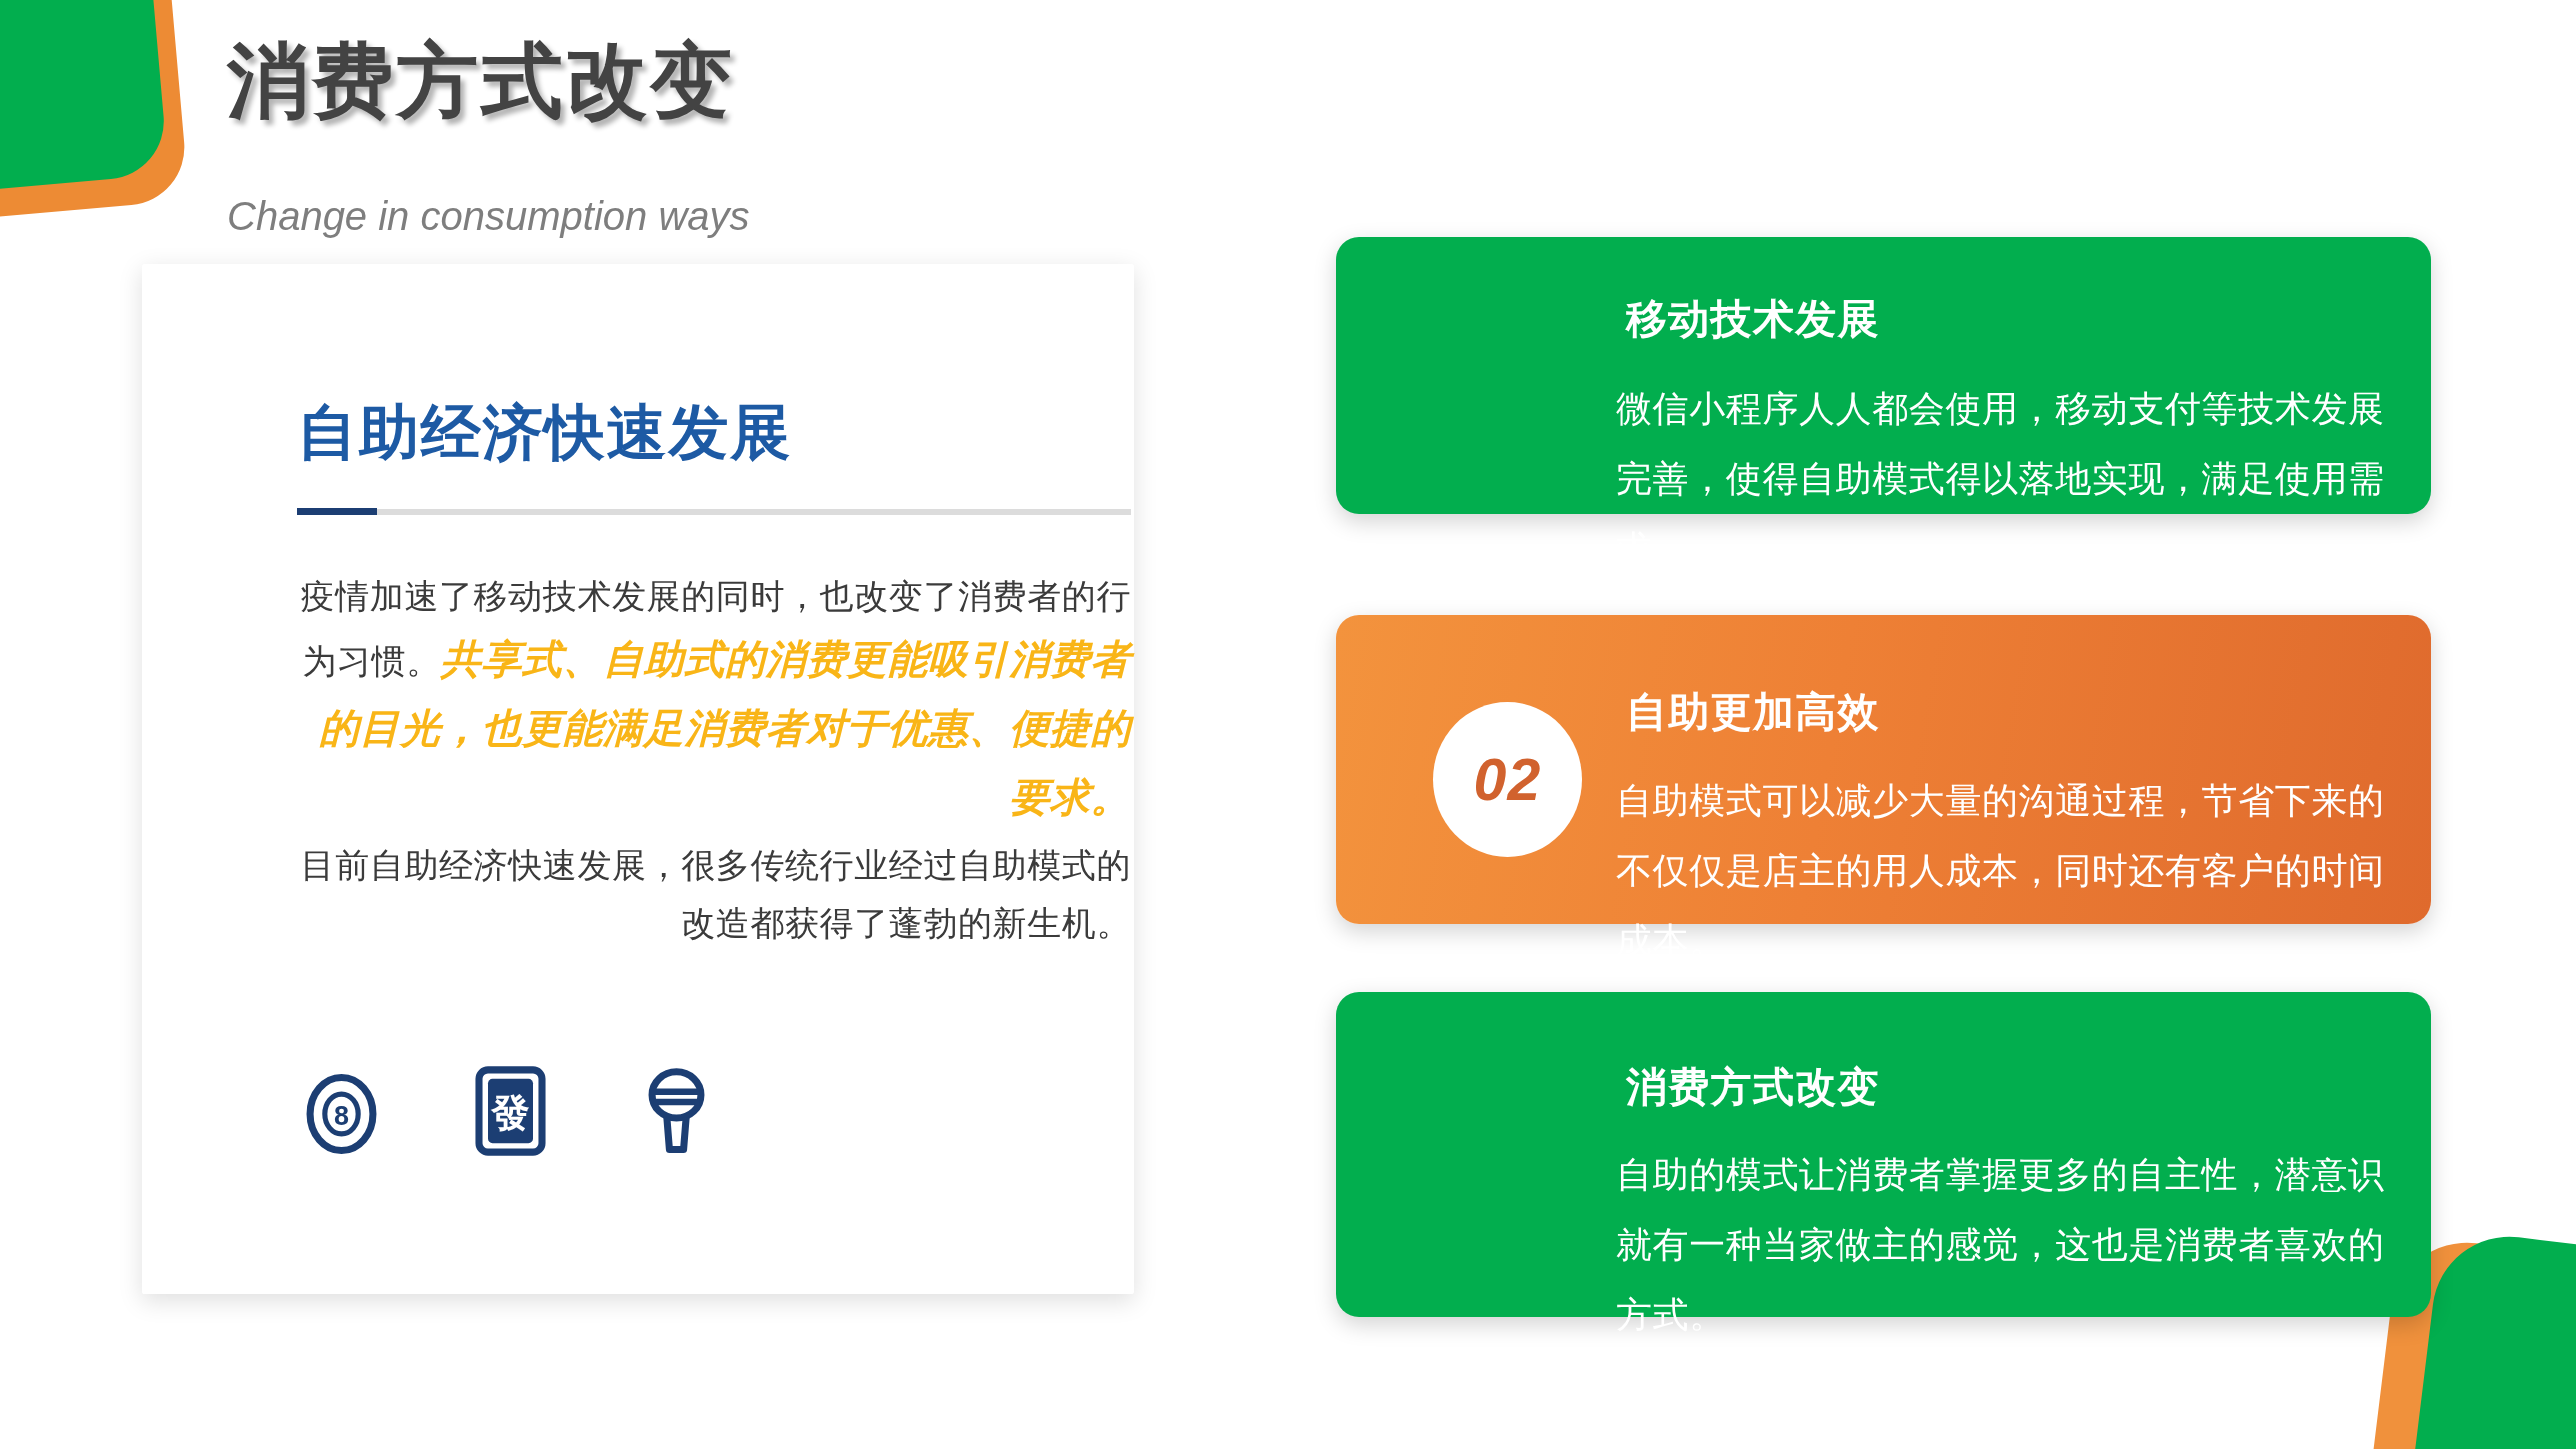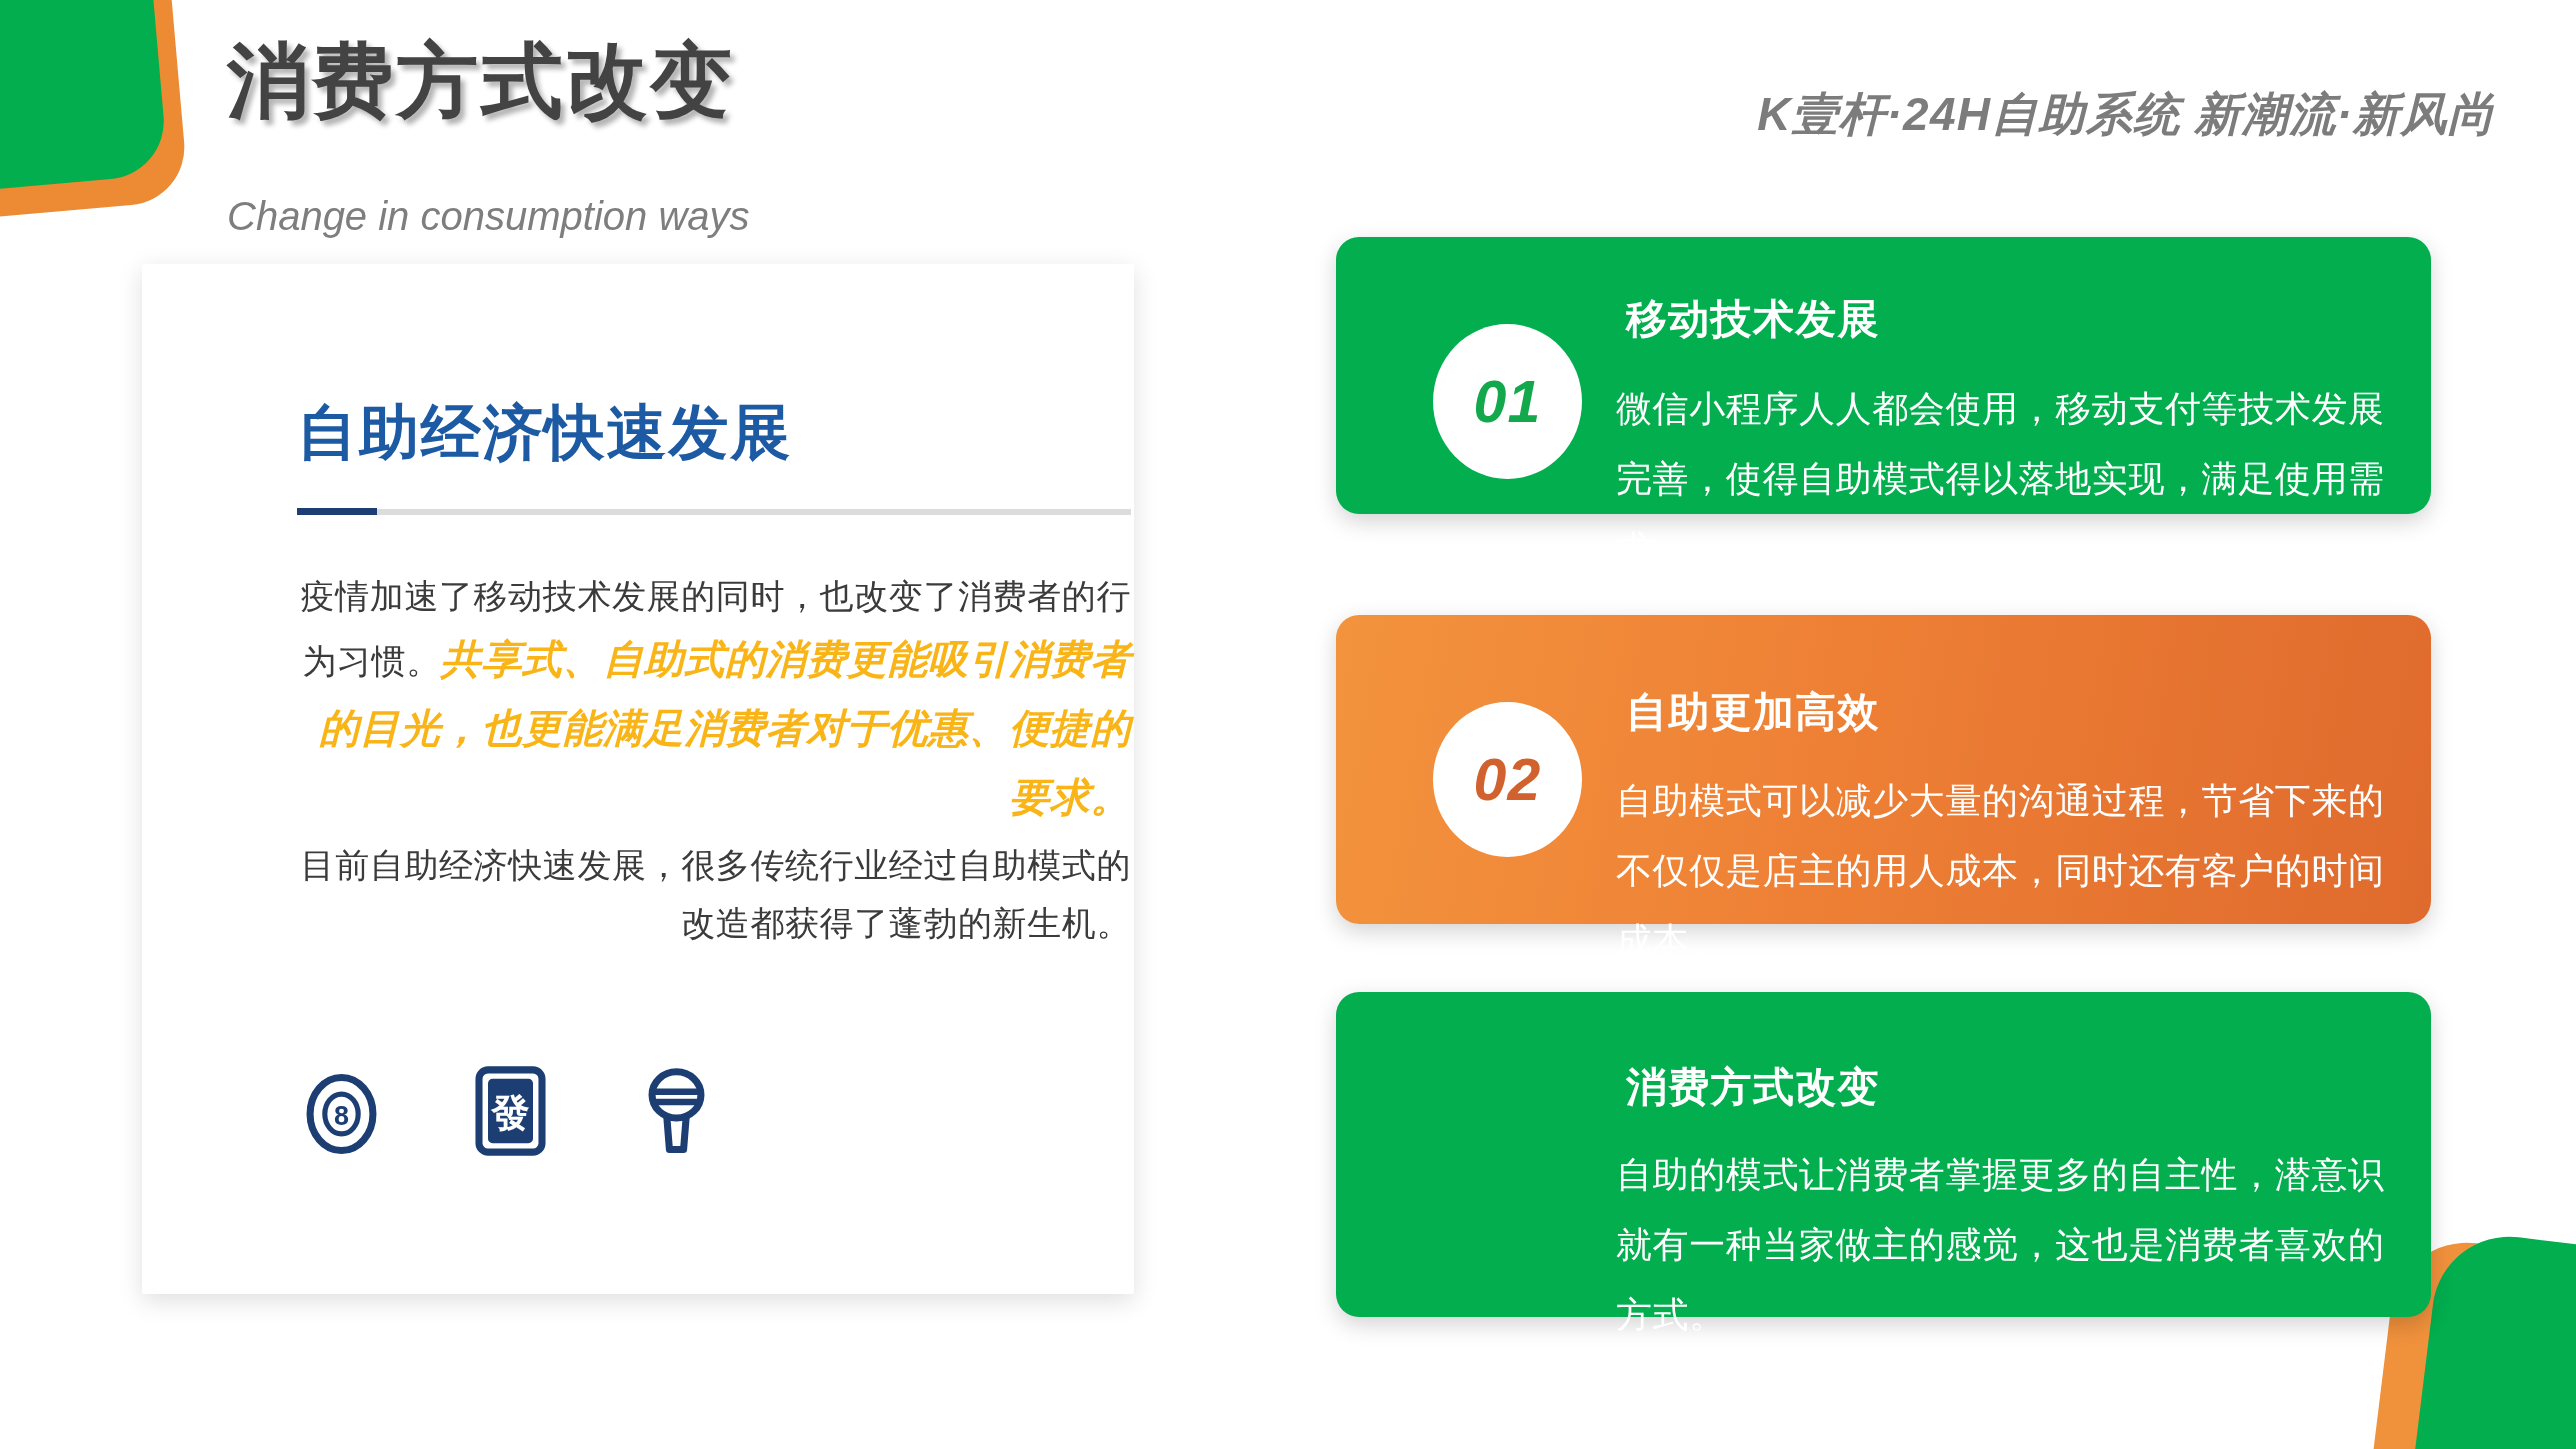--- a/index.html
+++ b/index.html
@@ -230,21 +230,20 @@
 
 <div id="slide">
 
   <div class="deco-tl-orange"></div>
   <div class="deco-tl-green"></div>
   <div class="deco-br-orange"></div>
   <div class="deco-br-green"></div>
 
   <div class="header-title">消费方式改变</div>
   <div class="header-subtitle">Change in consumption ways</div>
-  <div class="header-tagline">K壹杆·24H自助系统 新潮流·新风尚</div>
 
   <div class="left-card">
 
     <div class="left-card-title">自助经济快速发展</div>
 
     <div class="left-divider">
       <div class="left-divider-accent"></div>
     </div>
 
     <div class="left-body">
@@ -275,21 +274,20 @@
           <line x1="19" y1="40" x2="91" y2="40" stroke="#1C3E73" stroke-width="10"></line>
           <line x1="19" y1="56" x2="91" y2="56" stroke="#1C3E73" stroke-width="10"></line>
           <path d="M40 80 L44 130 L66 130 L70 80" fill="none" stroke="#1C3E73" stroke-width="11" stroke-linejoin="round"></path>
         </svg>
       </span>
 
     </div>
   </div>
 
   <div class="rcard rcard-1">
-    <div class="badge">01</div>
     <div class="rcard-title">移动技术发展</div>
     <div class="rcard-body">微信小程序人人都会使用，移动支付等技术发展完善，使得自助模式得以落地实现，满足使用需求。</div>
   </div>
 
   <div class="rcard rcard-2">
     <div class="badge">02</div>
     <div class="rcard-title">自助更加高效</div>
     <div class="rcard-body">自助模式可以减少大量的沟通过程，节省下来的不仅仅是店主的用人成本，同时还有客户的时间成本。</div>
   </div>
 

